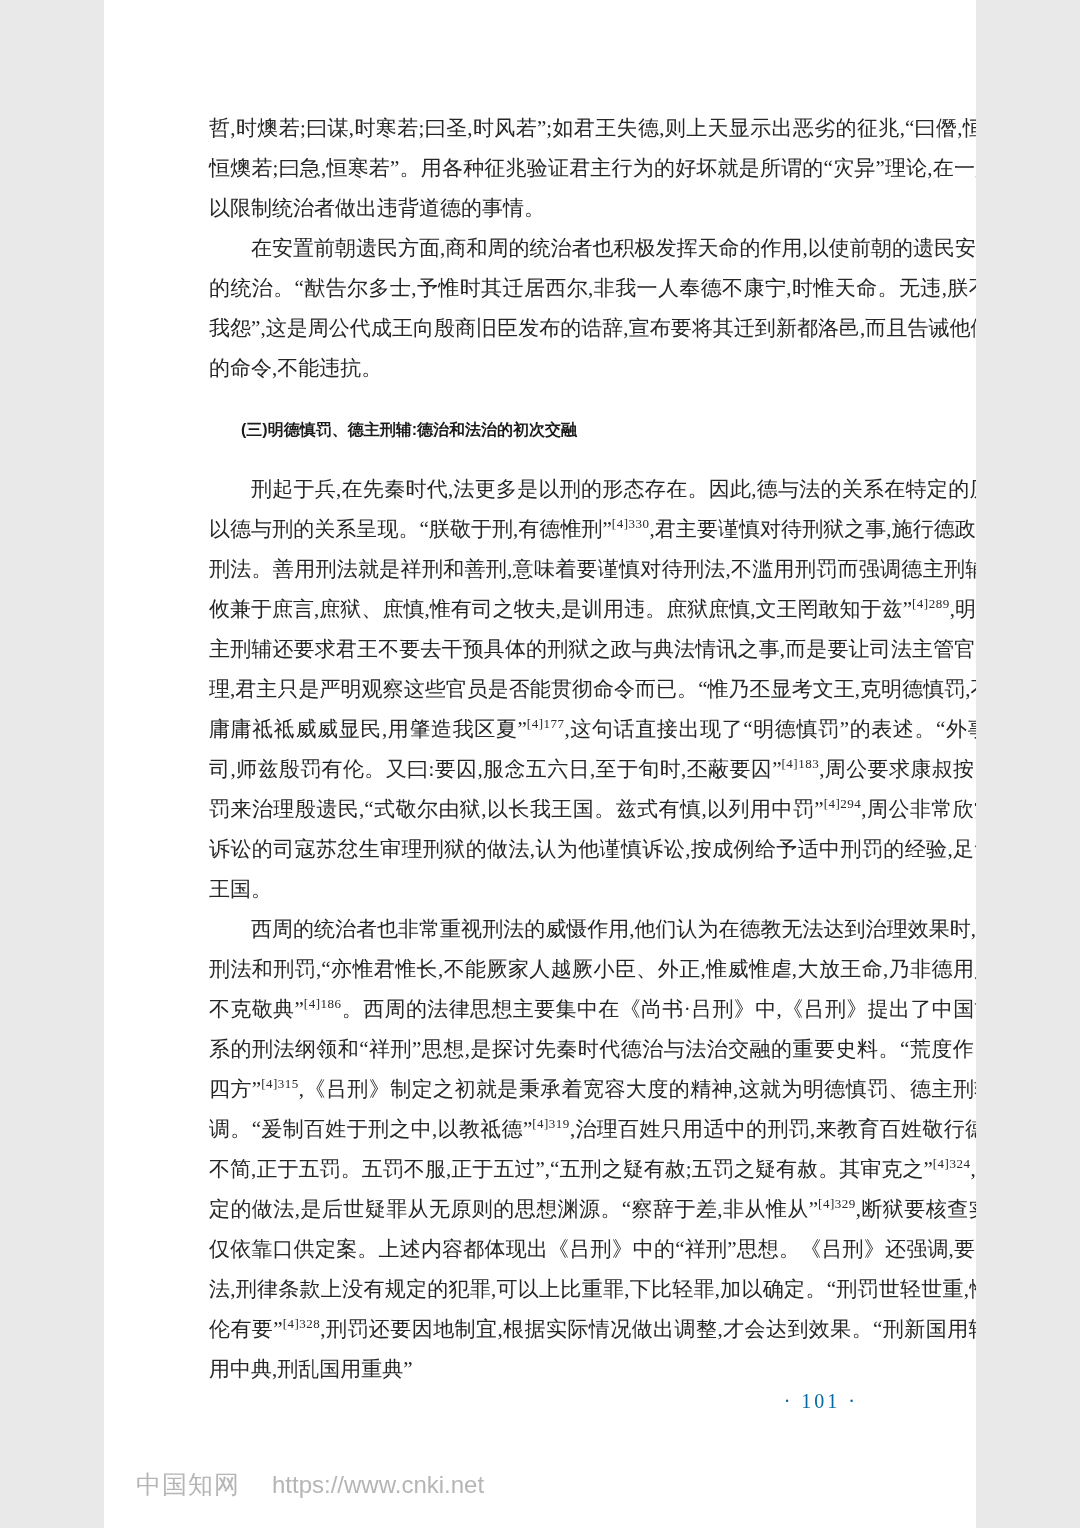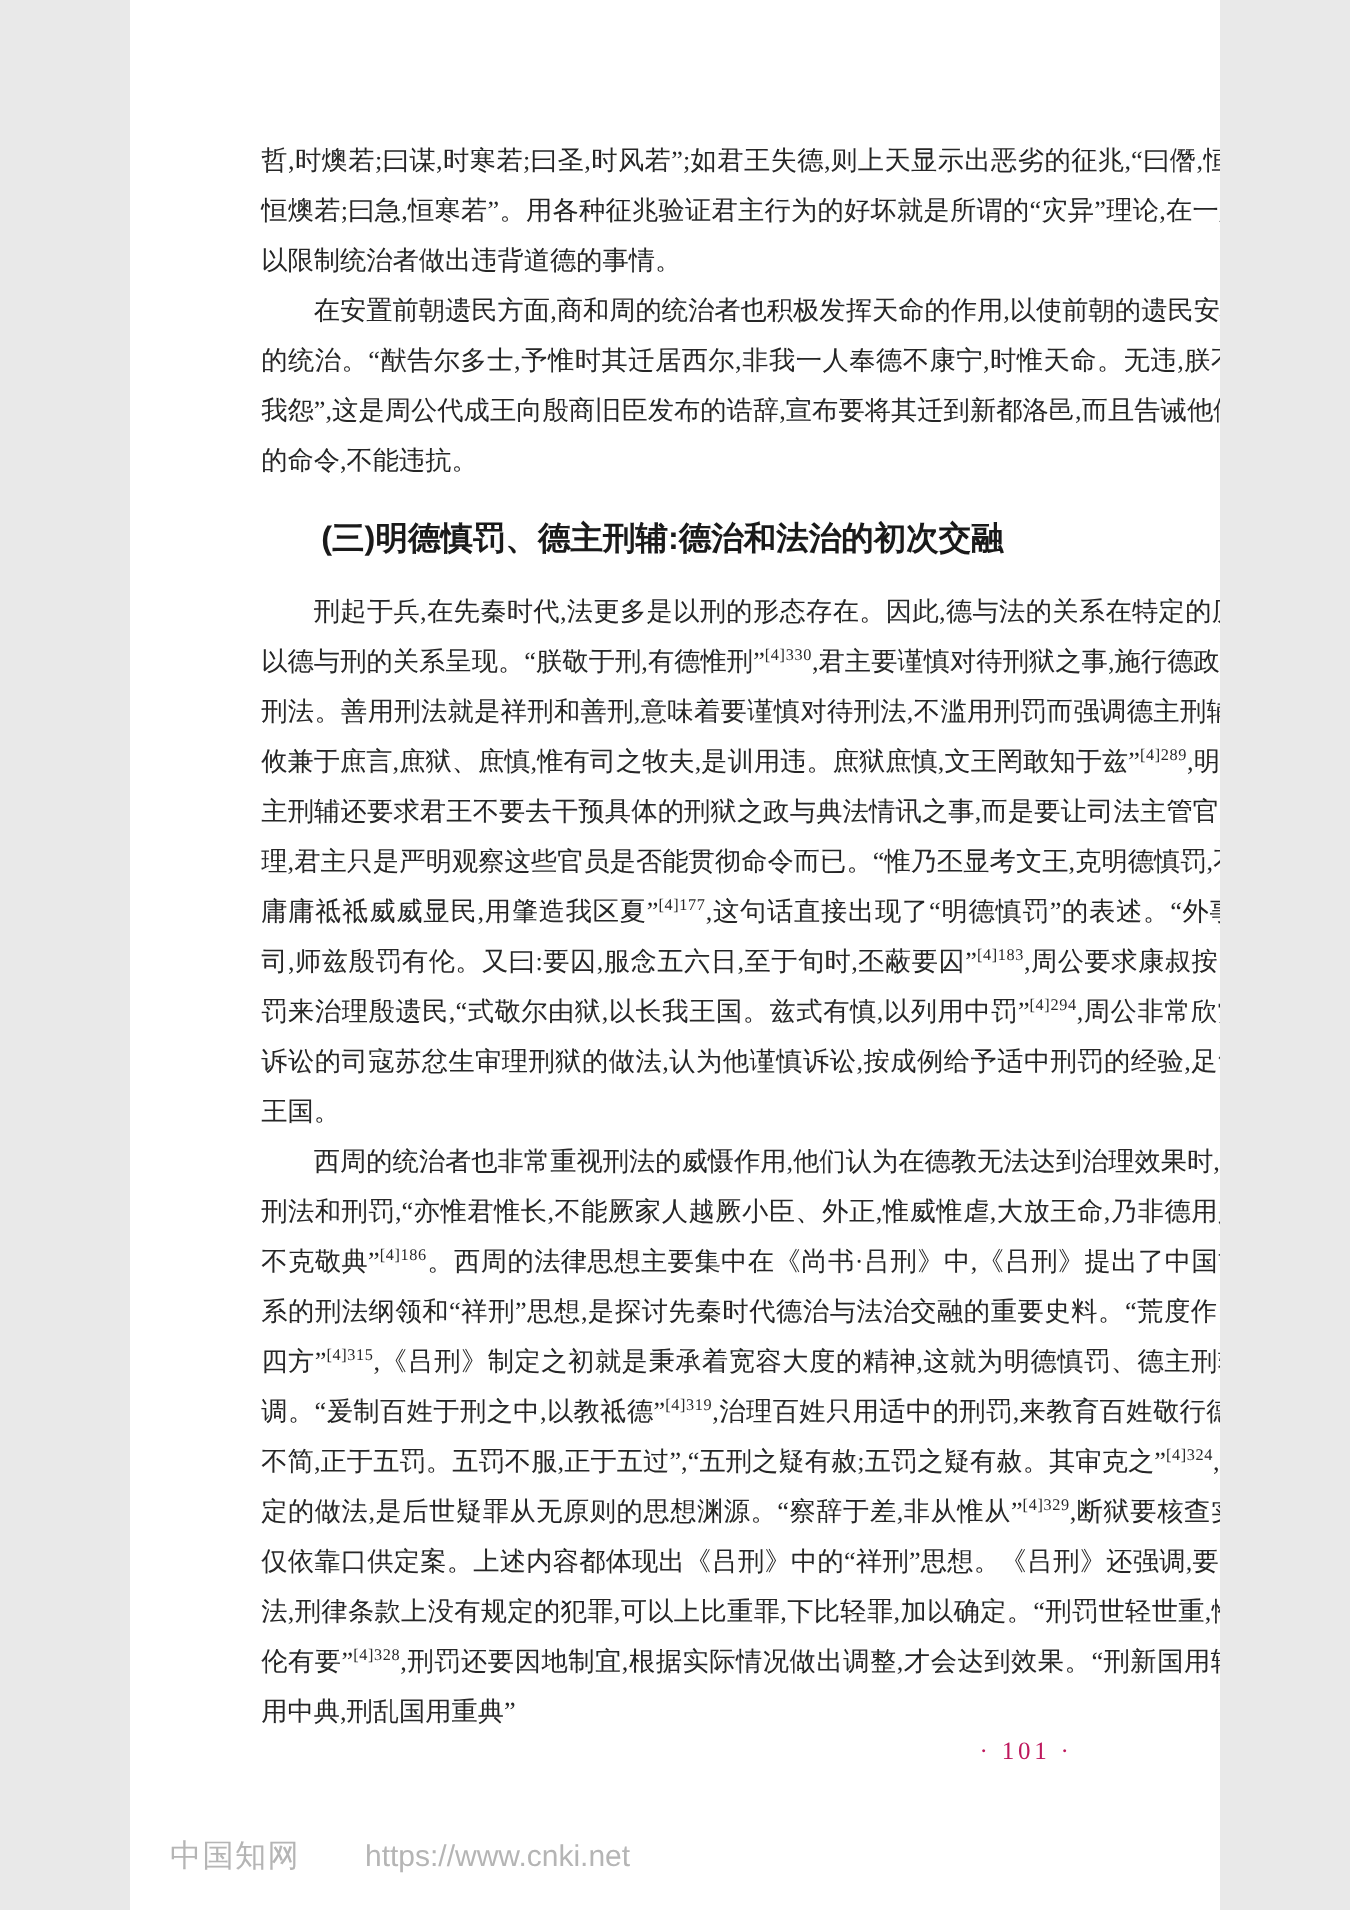--- a/index.html
+++ b/index.html
@@ -18,46 +18,46 @@
     width:872px;
     font-size:21px;
     line-height:40px;
     text-align:justify;
   }
   .article p{margin:0;}
   .article p.p{text-indent:2em;}
   .article p.p-cont{text-indent:0;}
   .article h2,.article h3{
     font-family:"Liberation Sans","DejaVu Sans",sans-serif;
-    font-size:26px;
+    font-size:16px;
     font-weight:bold;
     color:#1a1a1a;
     line-height:30px;
-    margin:16px;
+    margin:0;
   }
   .article h3{padding-left:32px;margin-top:27px;margin-bottom:24px;}
   .article sup{
     font-size:13px;
     line-height:0;
     vertical-align:super;
     letter-spacing:0.5px;
   }
   .page-number{
     position:absolute;
     top:1390px;right:118px;
     font-size:20px;
-    color:#be185d;
+    color:#0369a1;
     letter-spacing:3px;
   }
   .footer{
     position:absolute;
     left:32px;top:1468px;
     display:flex;
     align-items:baseline;
-    gap:52px;
+    gap:32px;
     font-family:"Liberation Sans","DejaVu Sans",sans-serif;
     color:#b5b5b5;
   }
   .footer .brand{font-size:25px;letter-spacing:1px;}
   .footer .url{font-size:24px;}
 </style>
 </head>
 <body>
 
 <div class="page">

